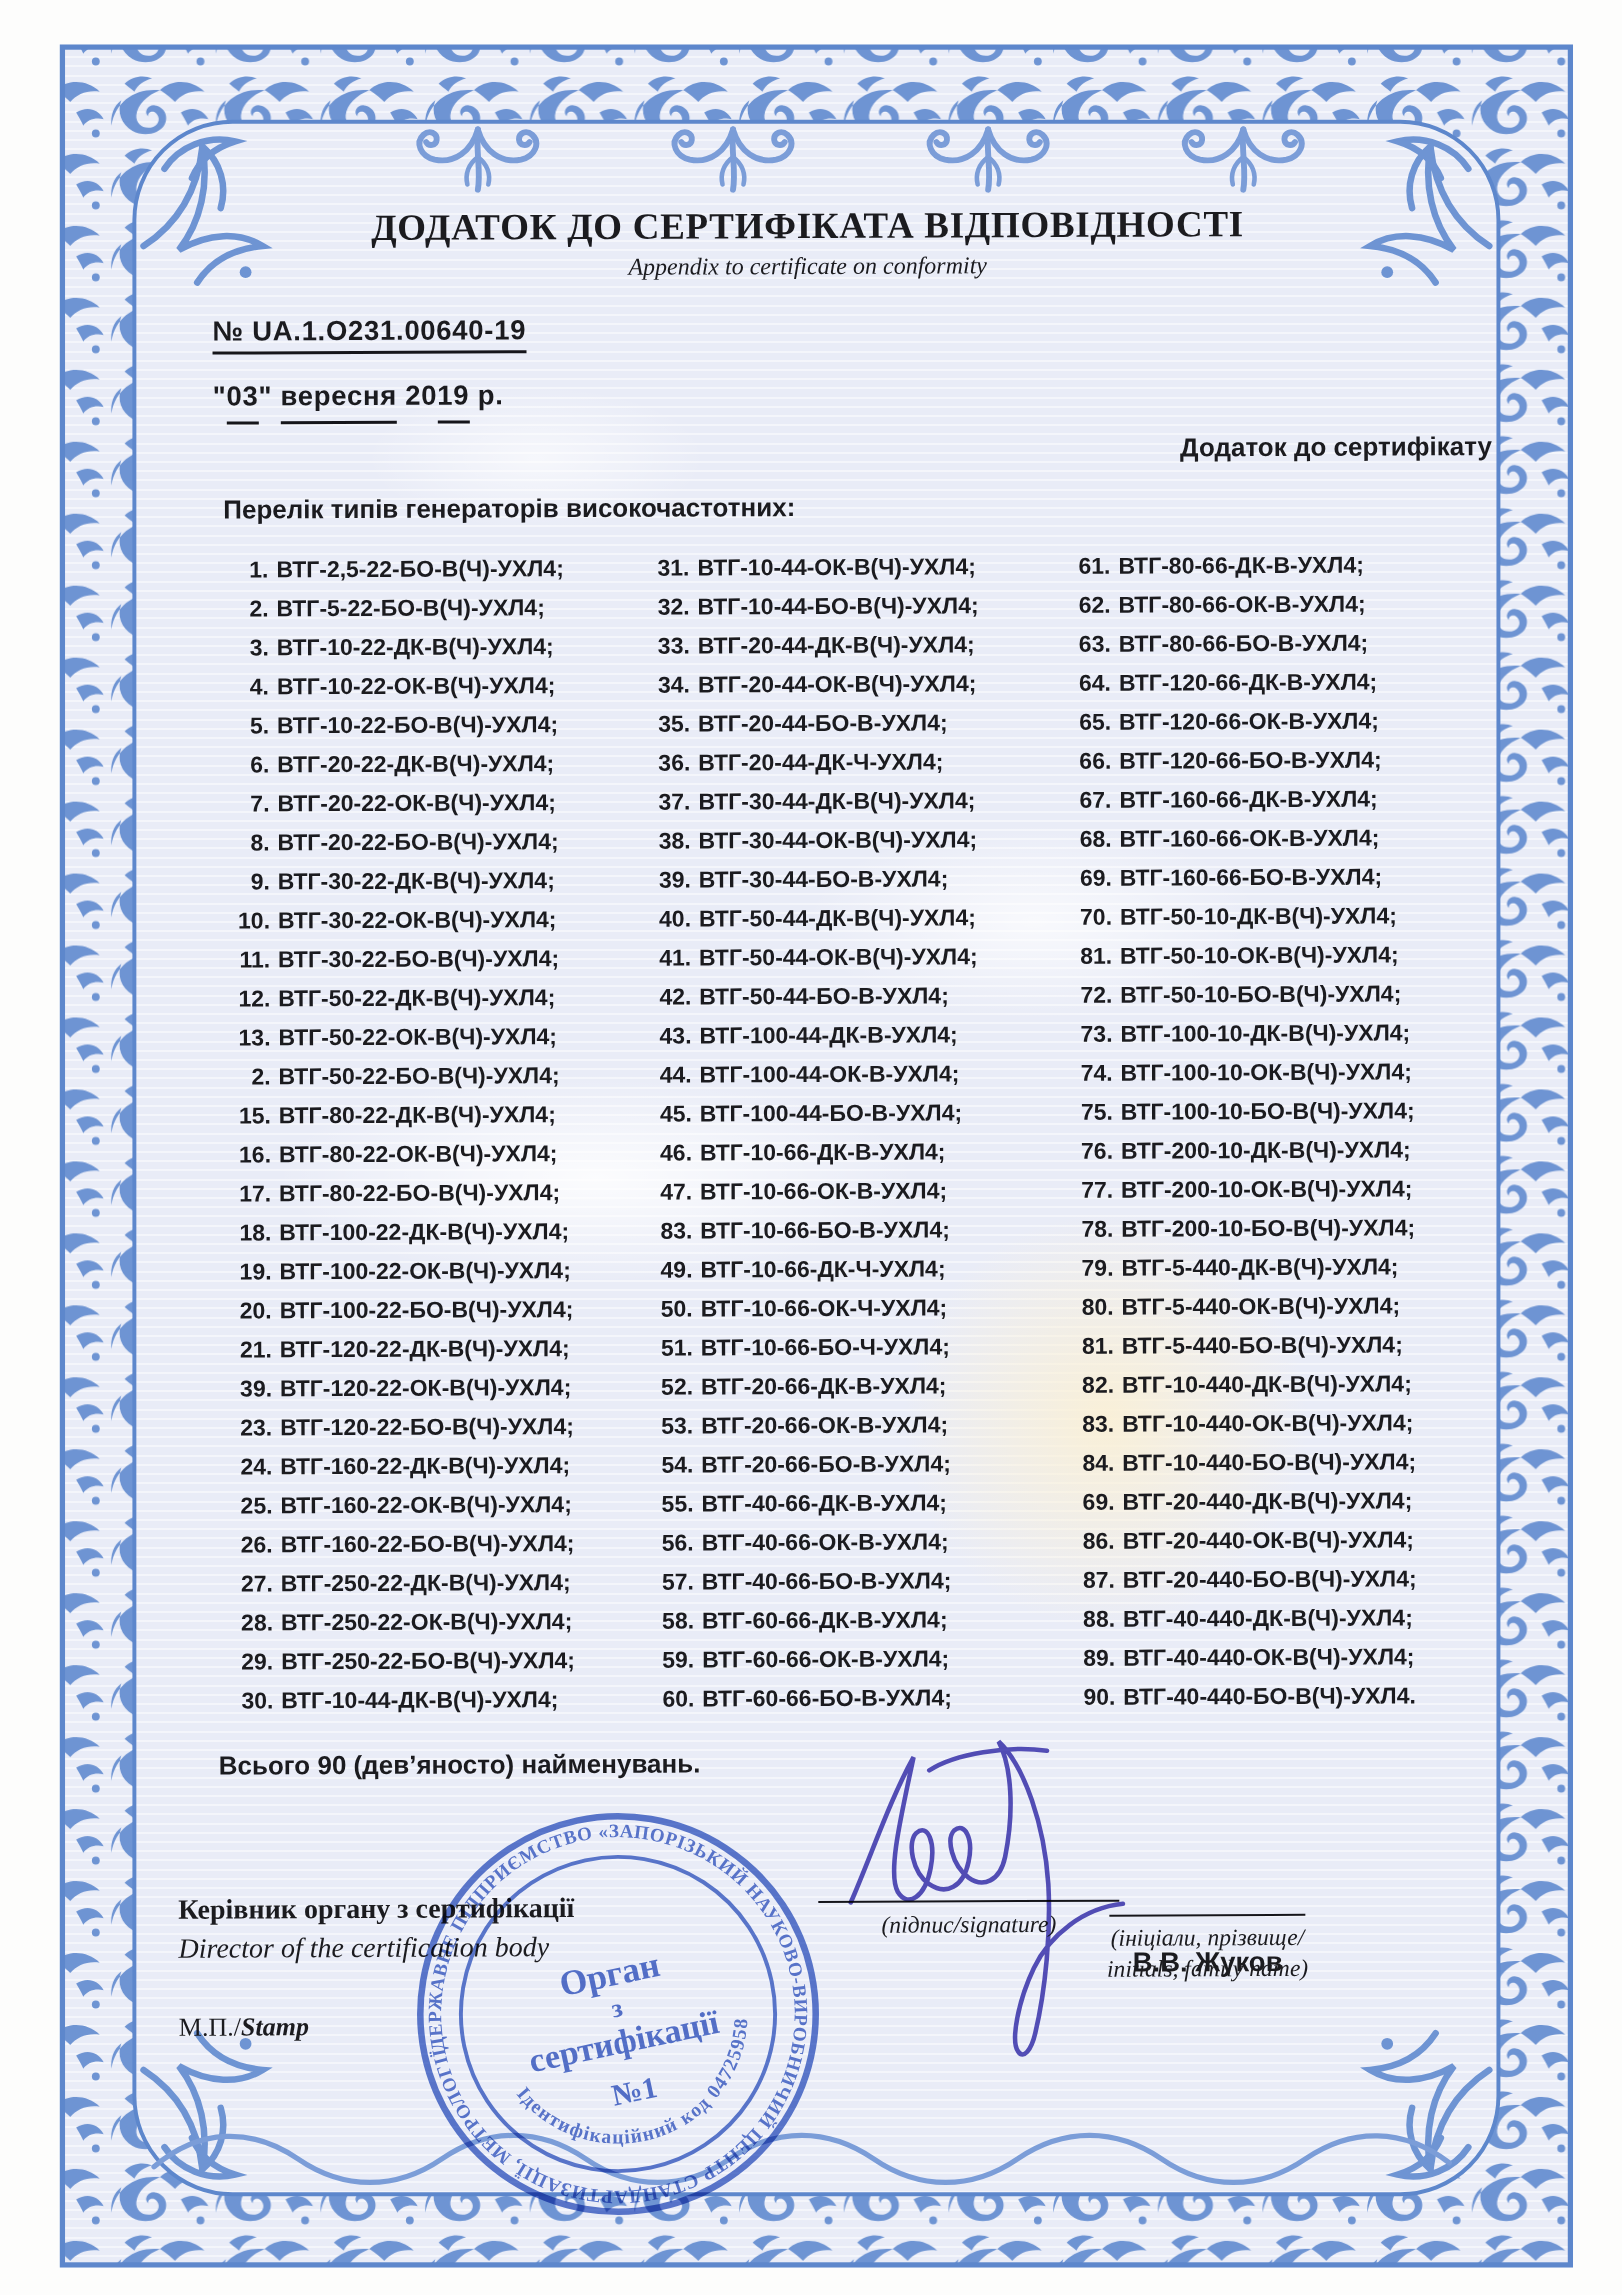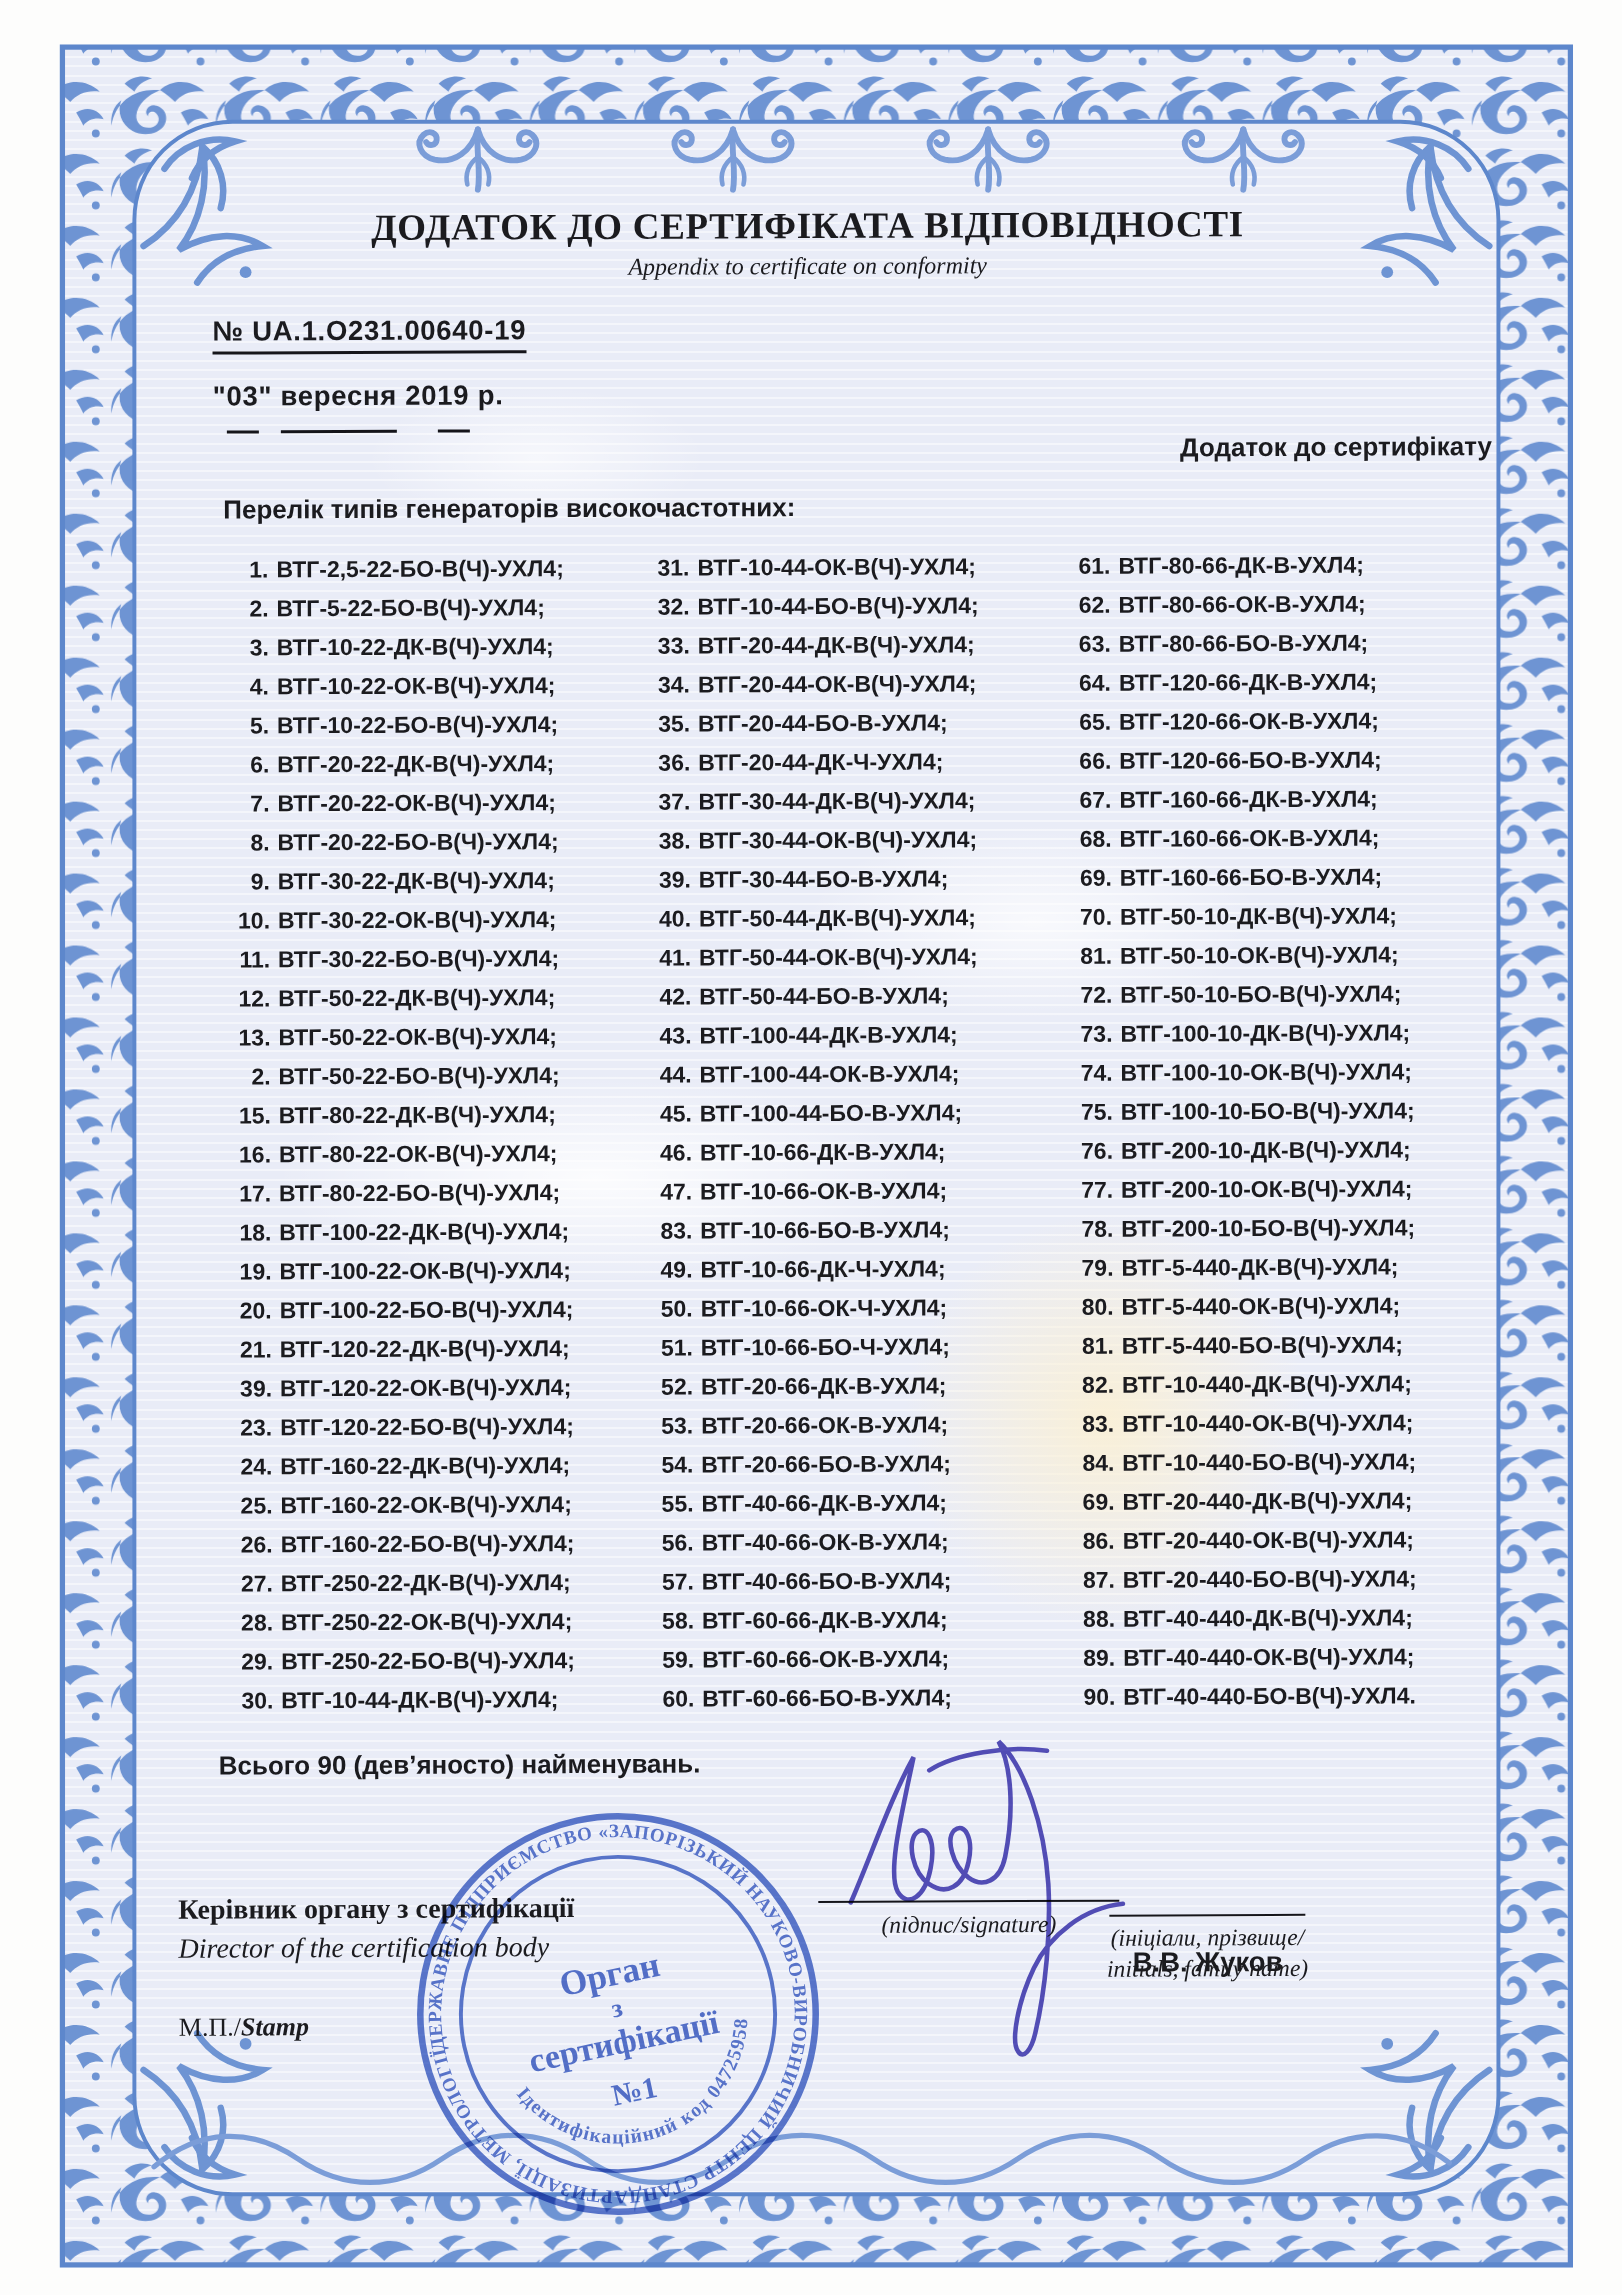--- a/index.html
+++ b/index.html
@@ -34,21 +34,21 @@
   }
   .subtitle{
     position:absolute;left:0;right:0;top:253px;text-align:center;
     font-family:"Liberation Serif",serif;font-style:italic;font-size:24px;
   }
   .cert-number{
     position:absolute;left:216px;top:313px;font-weight:bold;font-size:27.5px;
     border-bottom:3.3px solid #15151a;padding-bottom:3.9px;letter-spacing:0.7px;
   }
   .cert-date{position:absolute;left:216px;top:378px;font-weight:bold;font-size:27.5px;letter-spacing:0.7px;}
-  .cert-date .u{border-bottom:3.3px solid #15151a;padding-bottom:19px;}
+  .cert-date .u{border-bottom:3.3px solid #15151a;padding-bottom:10px;}
   .appendix-note{position:absolute;right:128px;top:434px;font-weight:bold;font-size:26px;}
   .list-heading{position:absolute;left:226px;top:492px;font-weight:bold;font-size:26px;}
 
   .columns{position:absolute;left:216px;top:554px;width:1263px;display:flex;}
   .col{width:421px;}
   .col .row{height:39px;display:flex;font-weight:bold;font-size:23px;white-space:nowrap;}
   .col .no{width:55px;text-align:right;flex:0 0 55px;}
   .col .lbl{padding-left:7.9px;}
 
   .total-line{position:absolute;left:216px;top:1748px;font-weight:bold;font-size:26px;}

